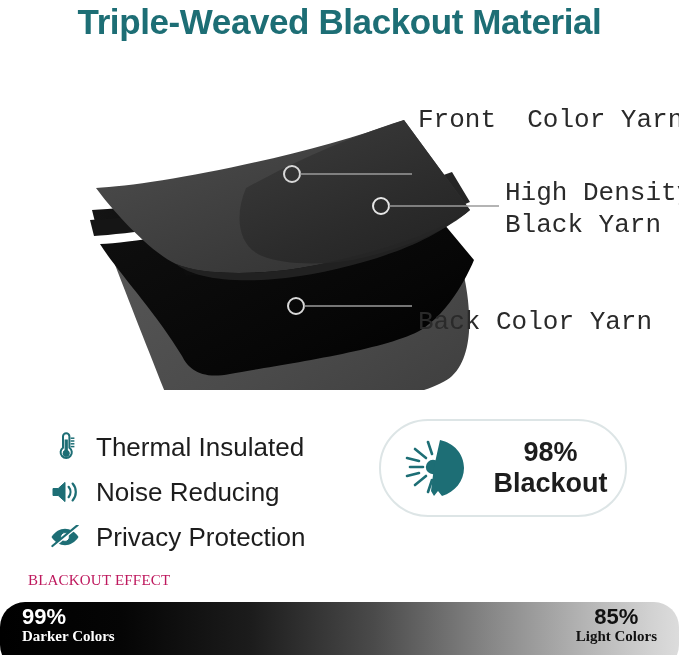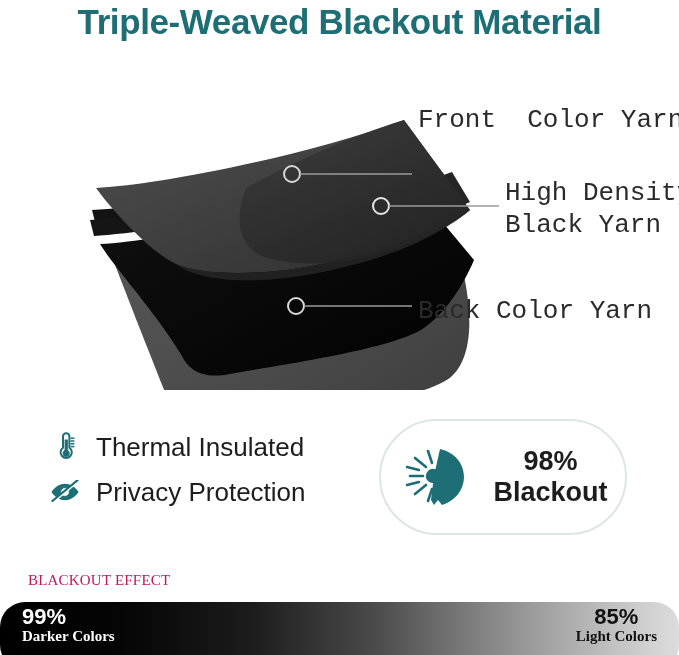--- a/index.html
+++ b/index.html
@@ -48,21 +48,21 @@
   .callout-label {
     position: absolute;
     font-family: Liberation Mono, monospace;
     font-size: 26px;
     color: #2a2a2a;
     line-height: 1.22;
     white-space: pre;
   }
   #label-front { left: 418px; top: 45px; }
   #label-highdensity { left: 505px; top: 118px; }
-  #label-back { left: 418px; top: 236px; }
+  #label-back { left: 418px; top: 247px; }
 
   
   #features-list {
     position: absolute;
     left: 47px;
     top: 410px;
     width: 320px;
     margin-top: 16px;
   }
   .feature-row {
@@ -87,21 +87,21 @@
     margin-left: 13px;
     white-space: nowrap;
   }
 
   
   #blackout-badge {
     position: absolute;
     left: 379px;
     top: 419px;
     width: 248px;
-    height: 116px;
+    height: 98px;
     border: 2px solid #dde5e6;
     border-radius: 58px;
     background: #ffffff;
     display: flex;
     align-items: center;
     box-sizing: border-box;
   }
   #blackout-badge-icon {
     flex: 0 0 95px;
     display: flex;
@@ -272,20 +272,30 @@
         <rect x="13.1" y="8" width="2.2" height="11" fill="currentColor"></rect>
         <line x1="18.6" y1="6.2" x2="22.4" y2="6.2" stroke-width="1.5"></line>
         <line x1="18.6" y1="9.0" x2="22.4" y2="9.0" stroke-width="1.5"></line>
         <line x1="18.6" y1="11.8" x2="22.4" y2="11.8" stroke-width="1.5"></line>
         <line x1="18.6" y1="14.6" x2="22.4" y2="14.6" stroke-width="1.5"></line>
       </svg>
     </span>
     <span class="feature-label">Thermal Insulated</span>
   </div>
 
+  <div class="feature-row">
+    <span class="feature-icon">
+      <svg width="30" height="26" viewBox="0 0 30 26" fill="none" stroke="currentColor">
+        <path d="M3 9.5h5.2L15 3.4v19.2L8.2 16.5H3z" fill="currentColor"></path>
+        <path d="M18.6 7.8a8.2 8.2 0 0 1 0 10.4" stroke-width="2.2" stroke-linecap="round"></path>
+        <path d="M22.6 4.6a12.6 12.6 0 0 1 0 16.8" stroke-width="2.2" stroke-linecap="round"></path>
+      </svg>
+    </span>
+    <span class="feature-label">Noise Reducing</span>
+  </div>
 
   <div class="feature-row">
     <span class="feature-icon">
       <svg width="32" height="24" viewBox="0 0 32 24" fill="none" stroke="currentColor">
         <path d="M2.5 12C6 6.6 11 3.8 16 3.8s10 2.8 13.5 8.2C26 17.4 21 20.2 16 20.2S6 17.4 2.5 12z" fill="currentColor" stroke="none"></path>
         <circle cx="16" cy="12" r="4.4" fill="#ffffff"></circle>
         <line x1="3.4" y1="22.4" x2="28.6" y2="1.6" stroke-width="2.6" stroke-linecap="round" stroke="#ffffff"></line>
         <line x1="3.4" y1="21.0" x2="28.6" y2="0.2" stroke-width="2.2" stroke-linecap="round"></line>
       </svg>
     </span>

